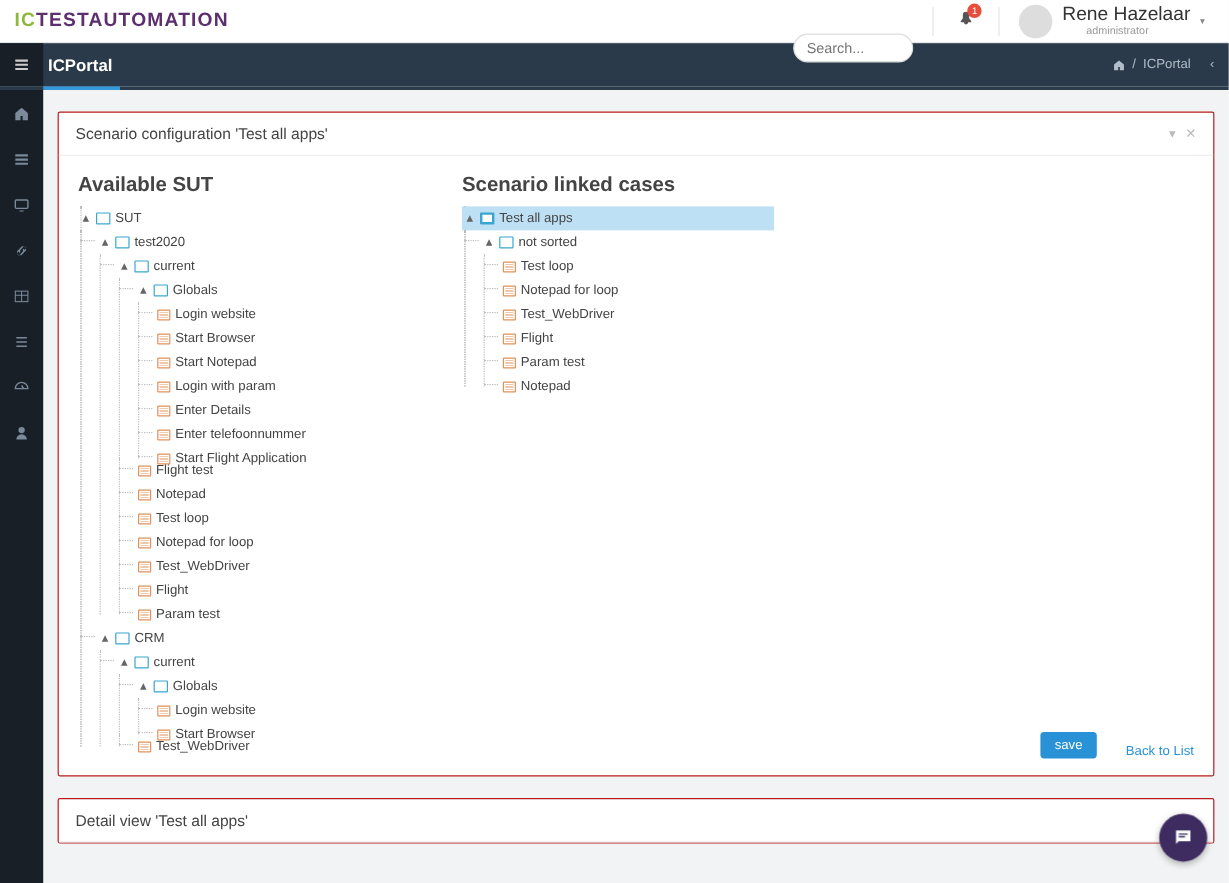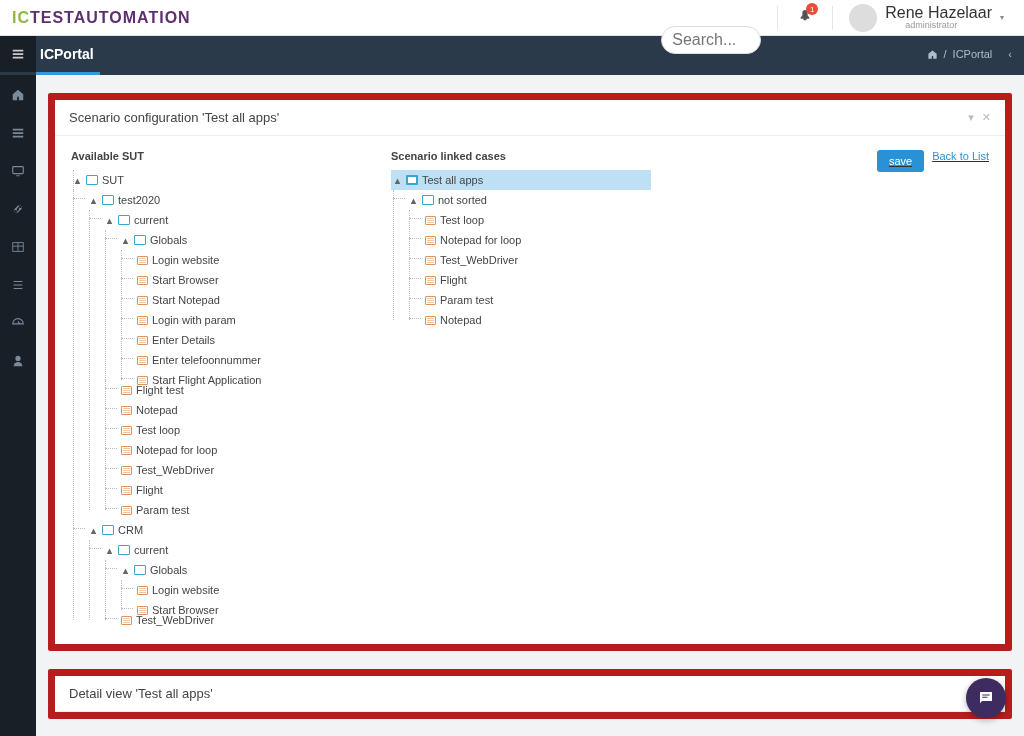--- a/index.html
+++ b/index.html
@@ -4,21 +4,21 @@
 <style>
 * { box-sizing: border-box; margin: 0; padding: 0; }
 body { font-family: Arial, sans-serif; font-size: 12px; background: #f1f3f4; color: #333; }
 
 .topbar { height: 36px; background: #fff; display: flex; align-items: center; padding: 0 12px; border-bottom: 1px solid #e5e5e5; }
 .logo { font-weight: bold; font-size: 16px; letter-spacing: 1px; }
 .logo .ic { color: #8fb93e; }
 .logo .rest { color: #5e2f6e; }
 .topbar-right { margin-left: auto; display: flex; align-items: center; gap: 16px; }
 .search-wrap { position: relative; }
-.search-wrap input { width: 100px; padding: 4px 24px 4px 10px; border: 1px solid #ddd; border-radius: 14px; font-size: 16px; outline: none; color: #666; margin-top: 44px; }
+.search-wrap input { width: 100px; padding: 4px 24px 4px 10px; border: 1px solid #ddd; border-radius: 14px; font-size: 12px; outline: none; color: #666; margin-top: 44px; }
 .search-wrap .sicon { position: absolute; right: 8px; top: 4px; color: #aaa; font-size: 11px; }
 .bell-wrap { position: relative; padding: 4px; }
 .bell-wrap svg { width: 14px; height: 14px; fill: #555; }
 .badge { position: absolute; top: -2px; right: -2px; background: #e74c3c; color: #fff; font-size: 8px; width: 12px; height: 12px; border-radius: 50%; display: flex; align-items: center; justify-content: center; }
 .user-wrap { display: flex; align-items: center; gap: 8px; cursor: pointer; padding-right: 8px; }
 .avatar { width: 28px; height: 28px; border-radius: 50%; background: #ddd; }
 .user-info { display: flex; flex-direction: column; line-height: 1.1; }
 .user-name { font-size: 16px; color: #333; }
 .user-role { font-size: 9px; color: #999; padding-left: 20px; }
 .chev { font-size: 8px; color: #888; }
@@ -31,42 +31,42 @@
 .breadcrumb { margin-left: auto; font-size: 11px; color: #b0bcc8; display: flex; align-items: center; gap: 6px; }
 .breadcrumb svg { width: 11px; height: 11px; fill: #b0bcc8; }
 .tab-indicator { height: 3px; background: #3498db; width: 64px; margin-left: 36px; }
 
 .layout { display: flex; }
 .sidebar { width: 36px; background: #181f27; min-height: 700px; padding-top: 8px; display: flex; flex-direction: column; align-items: center; gap: 14px; }
 .sidebar-item { width: 36px; height: 24px; display: flex; align-items: center; justify-content: center; cursor: pointer; }
 .sidebar-item svg { width: 14px; height: 14px; fill: #7a8a9a; }
 
 .content { flex: 1; padding: 18px 12px; }
-.panel { background: #fff; border: 7px solid #b91c1c; border-radius: 2px; margin-bottom: 18px; }
+.panel { background: #fff; border: 1px solid #b91c1c; border-radius: 2px; margin-bottom: 18px; }
 .panel-header { padding: 10px 14px; border-bottom: 1px solid #eee; display: flex; align-items: center; font-size: 13px; color: #444; }
 .panel-header .actions { margin-left: auto; display: flex; gap: 8px; color: #bbb; font-size: 11px; }
 .panel-body { padding: 14px 16px; }
 
 .tree-section { display: flex; gap: 20px; }
 .tree-col { flex: 0 0 auto; }
-.tree-title { font-size: 11px; font-weight: 600; margin-bottom: 8px; color: #444; }
+.tree-title { font-size: 17px; font-weight: 600; margin-bottom: 8px; color: #444; }
 .tree ul { list-style: none; padding-left: 16px; position: relative; }
 .tree > ul { padding-left: 0; }
 .tree li { position: relative; line-height: 18px; padding: 0; }
 .tree li .node { display: flex; align-items: center; gap: 4px; white-space: nowrap; font-size: 11px; color: #444; padding: 1px 2px; cursor: pointer; }
 .tree li .node.sel { background: #bde0f5; }
 .tree .toggle { display: inline-block; width: 9px; height: 9px; line-height: 8px; text-align: center; color: #666; font-size: 11px; position: relative; }
 .tree .dots { color: #ccc; position: absolute; left: -14px; top: 8px; width: 12px; border-top: 1px dotted #bbb; }
 .tree ul::before { content: ""; position: absolute; left: 2px; top: 0; bottom: 10px; border-left: 1px dotted #bbb; }
 .icon-folder { display: inline-block; width: 12px; height: 10px; border: 1px solid #3aa6d0; background: #fff; border-radius: 1px; }
 .icon-leaf { display: inline-block; width: 11px; height: 9px; border: 1px solid #e0925a; background: #fff; border-radius: 1px; position: relative; }
 .icon-leaf::before { content: ""; position: absolute; left: 1px; top: 1px; right: 1px; bottom: 1px; background: repeating-linear-gradient(#e0925a 0 1px, transparent 1px 2px); opacity: .5; }
 .icon-root { display: inline-block; width: 12px; height: 10px; border: 2px solid #3aa6d0; background: #fff; border-radius: 1px; }
 
-.right-actions { margin-left: auto; display: flex; align-items: flex-start; gap: 8px; text-decoration: underline; }
+.right-actions { margin-left: auto; display: flex; align-items: flex-end; gap: 24px; }
 .btn-save { background: #2991d6; color: #fff; border: none; padding: 5px 12px; border-radius: 3px; font-size: 11px; cursor: pointer; }
 .link-back { color: #2991d6; font-size: 11px; cursor: pointer; }
 
 .fab { position: fixed; right: 18px; bottom: 18px; width: 40px; height: 40px; border-radius: 50%; background: #3e2b5f; display: flex; align-items: center; justify-content: center; box-shadow: 0 2px 6px rgba(0,0,0,.3); cursor: pointer; }
 .fab svg { width: 18px; height: 18px; fill: #fff; }
 </style>
 </head>
 <body>
 
 <div class="topbar">

